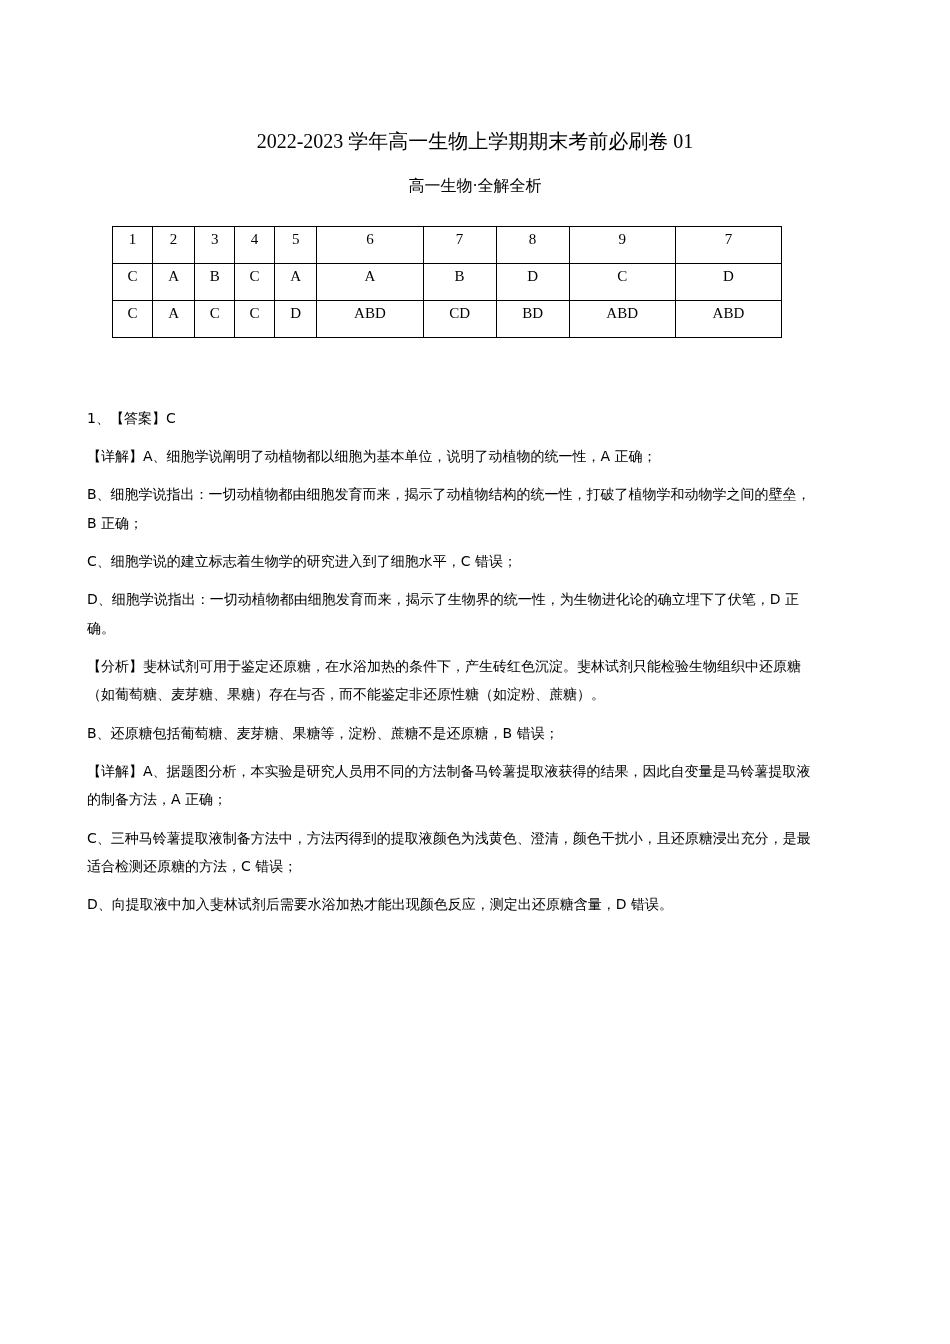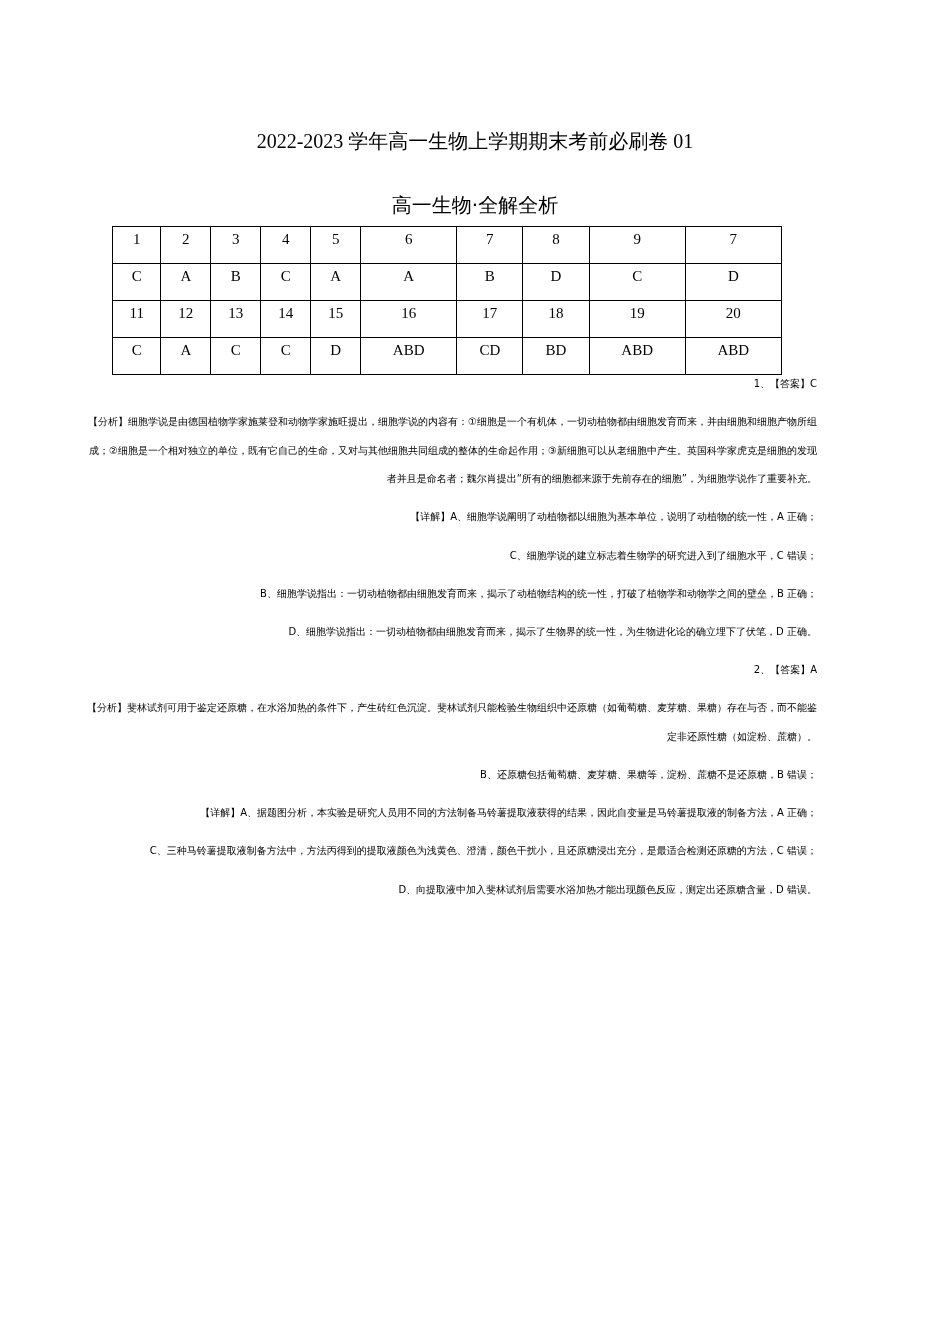--- a/index.html
+++ b/index.html
@@ -1,26 +1,26 @@
 <!DOCTYPE html>
 <html><head>
   <meta charset="utf-8">
   <style>
     html, body { margin: 0; padding: 0; background: #ffffff; }
     body { width: 950px; height: 1344px; position: relative; overflow: hidden;
            font-family: "DejaVu Sans", sans-serif; color: #000; }
     .title { position: absolute; left: 0; width: 950px; text-align: center;
              font-family: "Liberation Serif", "DejaVu Serif", serif; font-size: 20px; }
     .t1 { top: 128px; }
-    .t2 { top: 192px; font-family: "DejaVu Sans", sans-serif; font-size: 20px; }
+    .t2 { top: 176px; font-family: "DejaVu Sans", sans-serif; font-size: 16px; }
     table.ans { position: absolute; left: 112px; top: 226px; width: 670px; border-collapse: collapse;
                 font-family: "Liberation Serif", serif; font-size: 15px; }
     table.ans td { border: 1px solid #000; height: 37px; vertical-align: top; text-align: center;
                    padding-top: 4px; box-sizing: border-box; }
-    .body { position: absolute; left: 87px; top: 370px; width: 730px; font-size: 10px; line-height: 28.5px; text-align: right; }
+    .body { position: absolute; left: 87px; top: 404px; width: 730px; font-size: 14px; line-height: 28.5px; }
     .body p { margin: 0 0 9.7px 0; }
   </style>
 </head>
 <body>
 
 <div class="title t1">2022-2023 学年高一生物上学期期末考前必刷卷 01</div>
 <div class="title t2">高一生物·全解全析</div>
 
 <table class="ans">
   <tbody id="ans-body">
@@ -42,52 +42,38 @@
         <td>B</td>
         <td>C</td>
         <td>A</td>
         <td>A</td>
         <td>B</td>
         <td>D</td>
         <td>C</td>
         <td>D</td>
       </tr>
       <tr>
-        <td>11</td>
-        <td>12</td>
-        <td>13</td>
-        <td>14</td>
-        <td>15</td>
-        <td>16</td>
-        <td>17</td>
-        <td>18</td>
-        <td>19</td>
-        <td>20</td>
-      </tr>
-      <tr>
         <td>C</td>
         <td>A</td>
         <td>C</td>
         <td>C</td>
         <td>D</td>
         <td>ABD</td>
         <td>CD</td>
         <td>BD</td>
         <td>ABD</td>
         <td>ABD</td>
       </tr>
     </tbody>
 </table>
 
 <div class="body" id="body-text">
     <p>1、【答案】C</p>
-    <p>【分析】细胞学说是由德国植物学家施莱登和动物学家施旺提出，细胞学说的内容有：①细胞是一个有机体，一切动植物都由细胞发育而来，并由细胞和细胞产物所组成；②细胞是一个相对独立的单位，既有它自己的生命，又对与其他细胞共同组成的整体的生命起作用；③新细胞可以从老细胞中产生。英国科学家虎克是细胞的发现者并且是命名者；魏尔肖提出“所有的细胞都来源于先前存在的细胞”，为细胞学说作了重要补充。</p>
     <p>【详解】A、细胞学说阐明了动植物都以细胞为基本单位，说明了动植物的统一性，A 正确；</p>
+    <p>B、细胞学说指出：一切动植物都由细胞发育而来，揭示了动植物结构的统一性，打破了植物学和动物学之间的壁垒，B 正确；</p>
     <p>C、细胞学说的建立标志着生物学的研究进入到了细胞水平，C 错误；</p>
-    <p>B、细胞学说指出：一切动植物都由细胞发育而来，揭示了动植物结构的统一性，打破了植物学和动物学之间的壁垒，B 正确；</p>
     <p>D、细胞学说指出：一切动植物都由细胞发育而来，揭示了生物界的统一性，为生物进化论的确立埋下了伏笔，D 正确。</p>
-    <p>2、【答案】A</p>
     <p>【分析】斐林试剂可用于鉴定还原糖，在水浴加热的条件下，产生砖红色沉淀。斐林试剂只能检验生物组织中还原糖（如葡萄糖、麦芽糖、果糖）存在与否，而不能鉴定非还原性糖（如淀粉、蔗糖）。</p>
     <p>B、还原糖包括葡萄糖、麦芽糖、果糖等，淀粉、蔗糖不是还原糖，B 错误；</p>
     <p>【详解】A、据题图分析，本实验是研究人员用不同的方法制备马铃薯提取液获得的结果，因此自变量是马铃薯提取液的制备方法，A 正确；</p>
     <p>C、三种马铃薯提取液制备方法中，方法丙得到的提取液颜色为浅黄色、澄清，颜色干扰小，且还原糖浸出充分，是最适合检测还原糖的方法，C 错误；</p>
     <p>D、向提取液中加入斐林试剂后需要水浴加热才能出现颜色反应，测定出还原糖含量，D 错误。</p>
   </div>
 
 </body></html>

